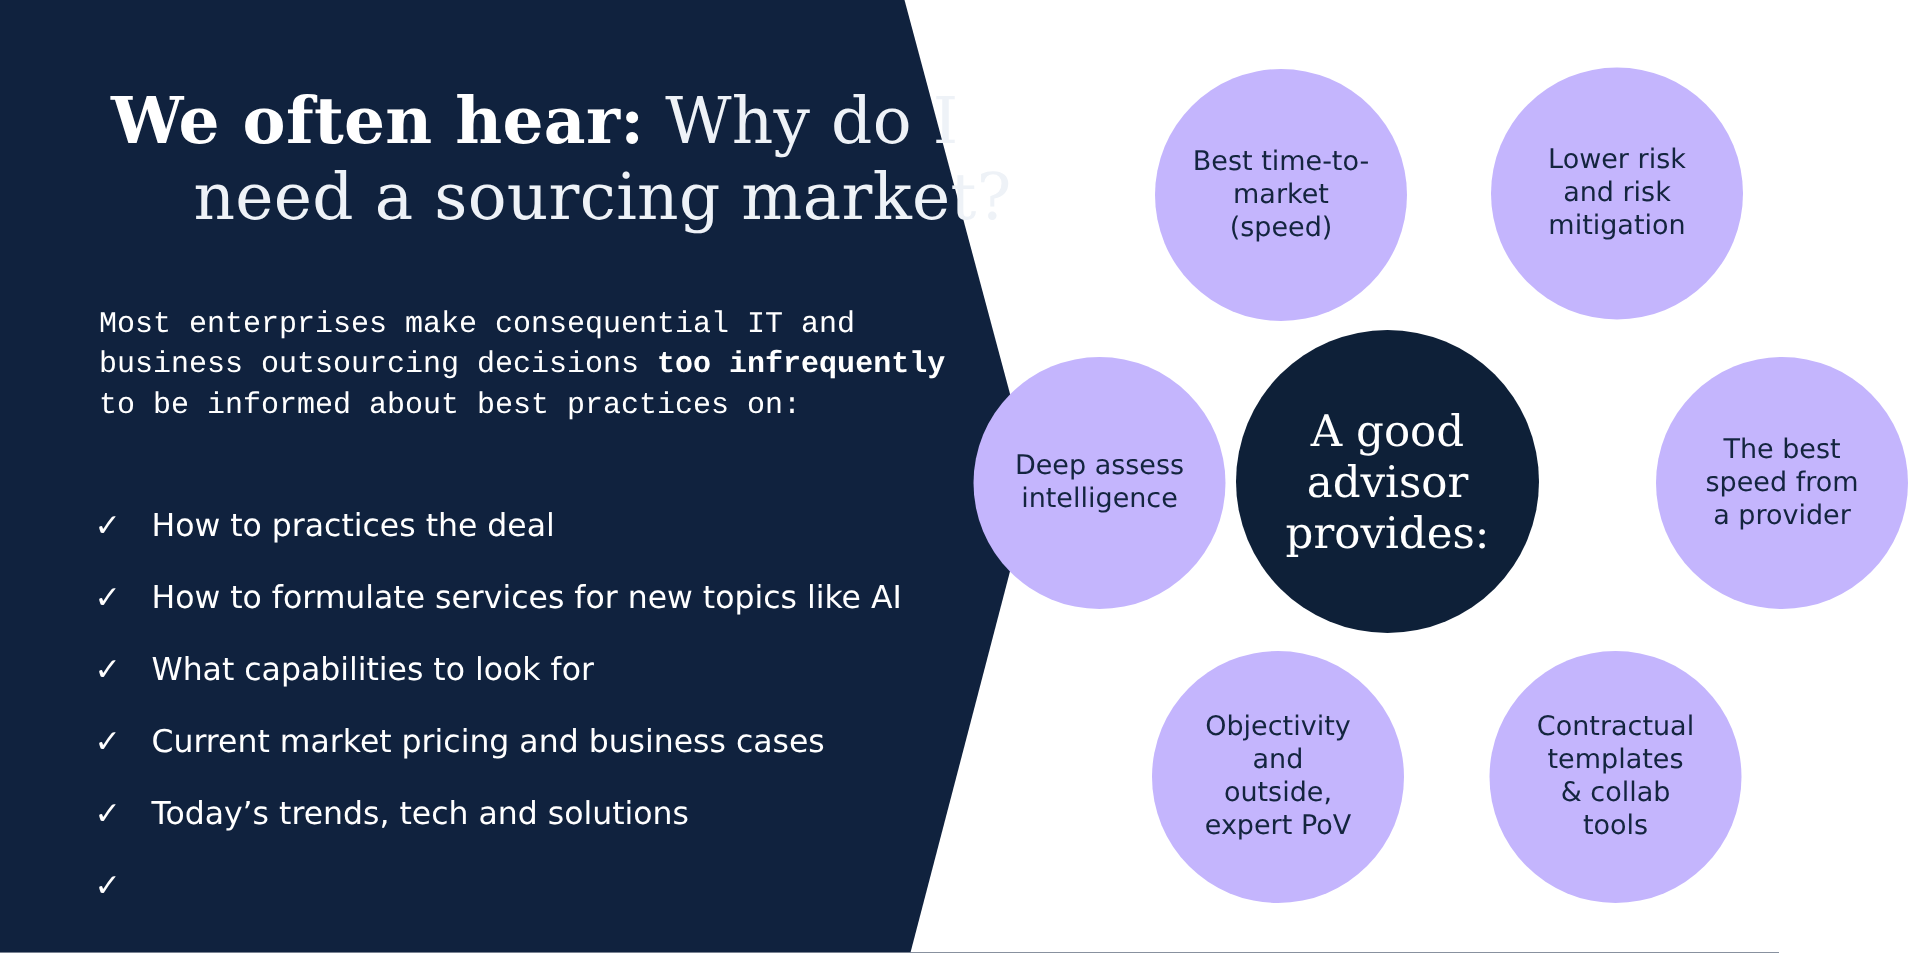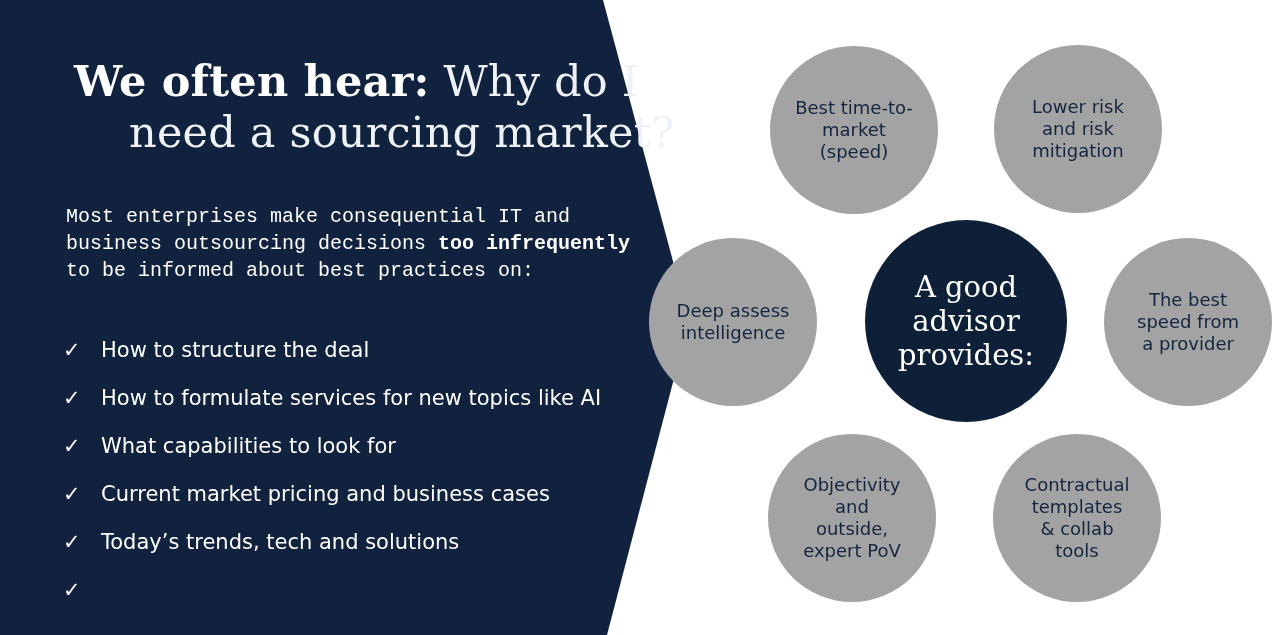--- a/index.html
+++ b/index.html
@@ -55,33 +55,33 @@
     width: 24px; flex: 0 0 24px;
     margin-right: 14px;
     font-size: 21px;
   }
 
   
   .bubble {
     position: absolute;
     width: 168px; height: 168px;
     border-radius: 50%;
-    background: #a3a3a3;
+    background: #c4b5fd;
     display: flex; align-items: center; justify-content: center;
     text-align: center;
     z-index: 2;
   }
   .bubble .label {
     color: #14253F;
     font-size: 18px; line-height: 22px;
     font-weight: 500;
     white-space: pre-line;
   }
   .center-circle {
-    position: absolute; left: 865px; top: 220px;
+    position: absolute; left: 824px; top: 220px;
     width: 202px; height: 202px;
     border-radius: 50%;
     background: #0E2038;
     display: flex; align-items: center; justify-content: center;
     text-align: center;
     z-index: 2;
   }
   .center-circle .label {
     color: #ffffff;
     font-family: "DejaVu Serif", "Liberation Serif", serif;
@@ -107,21 +107,21 @@
   <span class="t-line2">need a sourcing market?</span>
 </h1>
 
 <p class="intro" style="margin:0; z-index:2;font-family:Liberation Mono, monospace;">
   <span>Most enterprises make consequential IT and business outsourcing decisions </span><b>too infrequently</b><span> to be informed about best practices on:</span>
 </p>
 
 <ul class="checklist" style="z-index:2;">
   <li>
     <span class="check">✓</span>
-    <span>How to structure the deal</span>
+    <span>How to practices the deal</span>
   </li>
   <li>
     <span class="check">✓</span>
     <span>How to formulate services for new topics like AI</span>
   </li>
   <li>
     <span class="check">✓</span>
     <span>What capabilities to look for</span>
   </li>
   <li>

